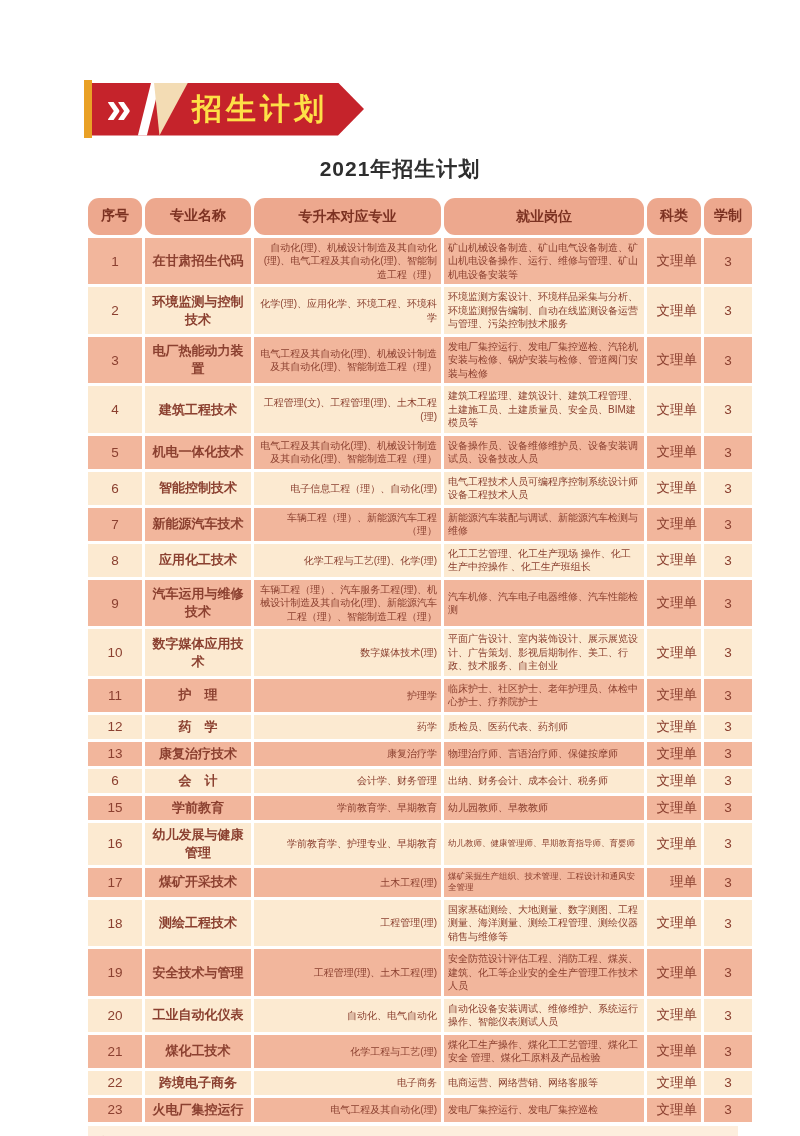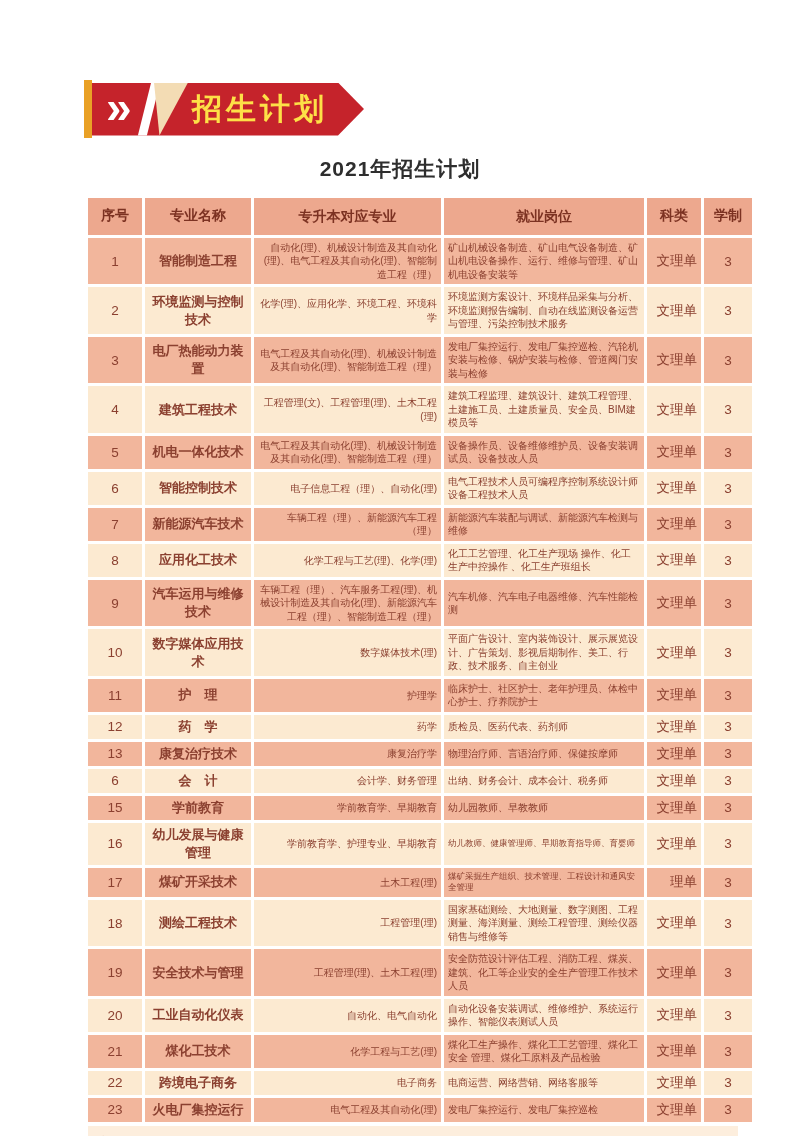--- a/index.html
+++ b/index.html
@@ -21,21 +21,21 @@
                 color:#fde047;font-size:30px;font-weight:bold;letter-spacing:4px;white-space:nowrap;}
 
   
   .title{position:absolute;top:155px;left:0;width:100%;margin:0;text-align:center;
          font-size:21px;font-weight:bold;color:#2e2e2e;letter-spacing:1px;}
 
   
   .content{position:absolute;top:195px;left:85px;width:656px;}
   table.plan{border-collapse:separate;border-spacing:3px;width:656px;table-layout:fixed;}
   table.plan th{background:#eda88e;color:#7c3222;font-size:14px;font-weight:bold;
-                padding:9px 2px;text-align:center;}
+                padding:9px 2px;text-align:center;border-radius:11px;}
   tr.odd td{background:#f2b69c;}
   tr.even td{background:#fcead1;}
   table.plan td{color:#8b4030;vertical-align:middle;padding:3px 4px;}
   .c0{width:50px;text-align:center;font-size:13.5px;}
   .c1{width:102px;text-align:center;font-size:13px;font-weight:600;padding:3px 1px;}
   .c2{width:183px;font-size:10px;line-height:1.35;text-align:right;padding:4px 6px;}
   .c3{width:196px;font-size:10px;line-height:1.35;text-align:left;padding:4px 6px;}
   .c4{width:50px;text-align:right;font-size:13.5px;}
   .c5{width:44px;text-align:center;font-size:13.5px;}
   td.small{font-size:8.5px;}
@@ -69,21 +69,21 @@
             <th class="c1">专业名称</th>
             <th class="c2">专升本对应专业</th>
             <th class="c3">就业岗位</th>
             <th class="c4">科类</th>
             <th class="c5">学制</th>
           </tr>
       </thead>
       <tbody id="body-rows">
           <tr class="odd">
             <td class="c0">1</td>
-            <td class="c1">智能制造工程</td>
+            <td class="c1">在甘肃招生代码</td>
             <td class="c2">自动化(理)、机械设计制造及其自动化(理)、电气工程及其自动化(理)、智能制造工程（理）</td>
             <td class="c3">矿山机械设备制造、矿山电气设备制造、矿山机电设备操作、运行、维修与管理、矿山机电设备安装等</td>
             <td class="c4">文理单</td>
             <td class="c5">3</td>
           </tr>
           <tr class="even">
             <td class="c0">2</td>
             <td class="c1">环境监测与控制技术</td>
             <td class="c2">化学(理)、应用化学、环境工程、环境科学</td>
             <td class="c3">环境监测方案设计、环境样品采集与分析、 环境监测报告编制、自动在线监测设备运营与管理、污染控制技术服务</td>

